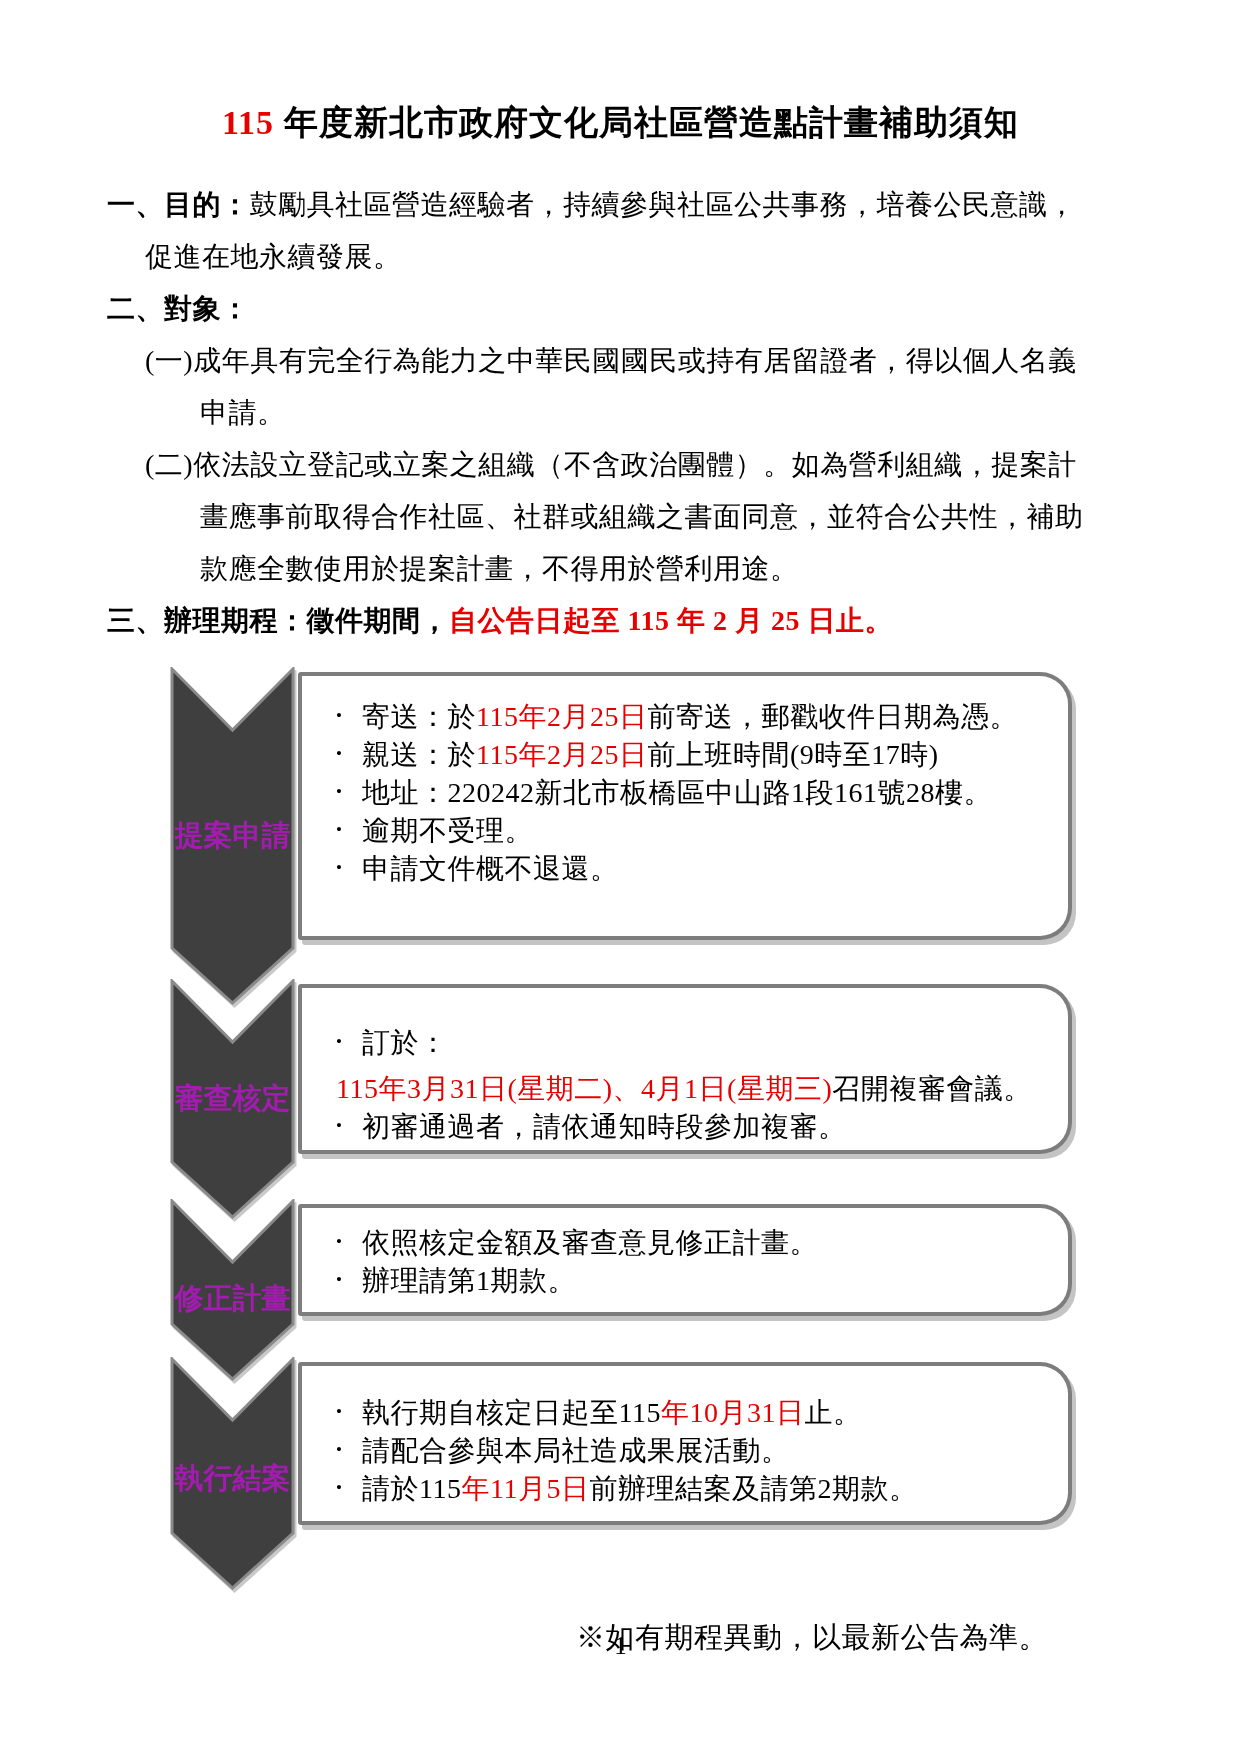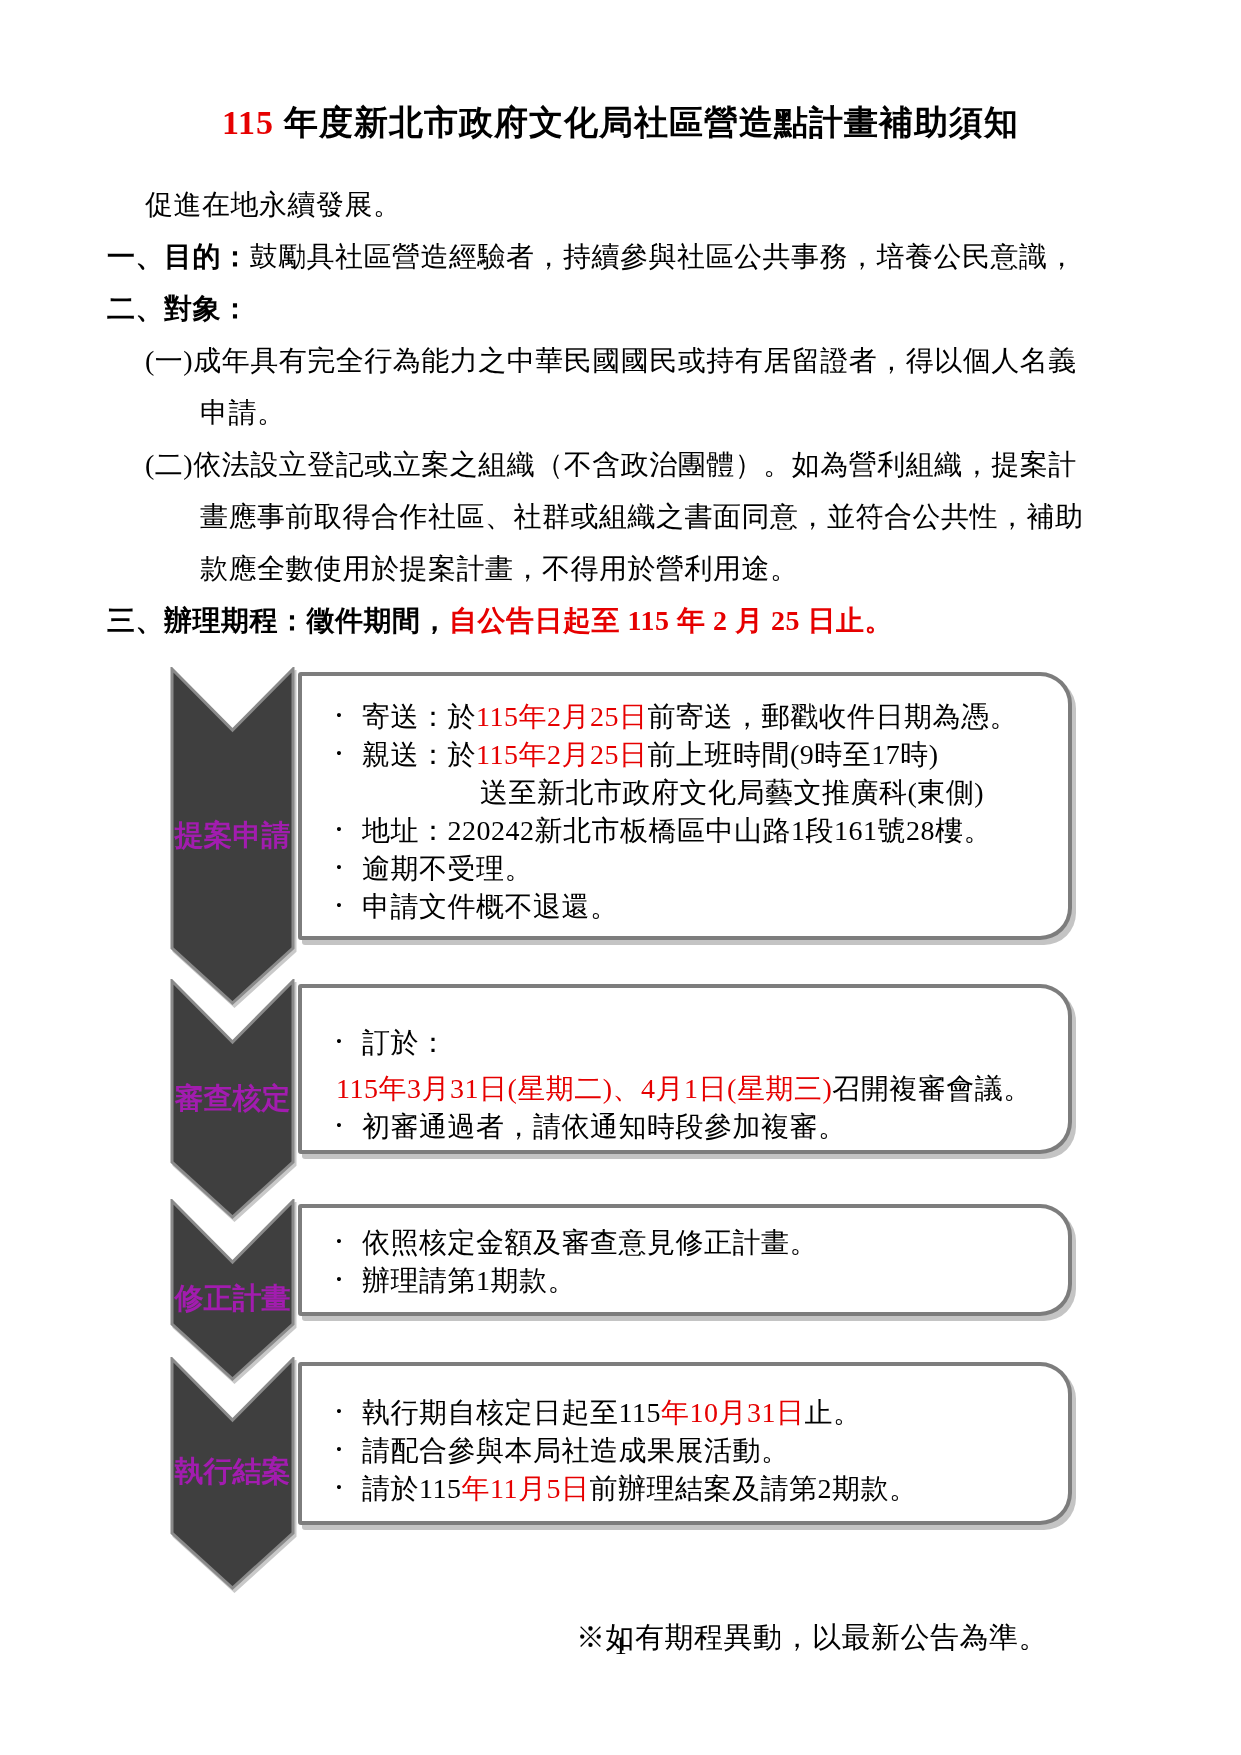--- a/index.html
+++ b/index.html
@@ -50,43 +50,42 @@
   .pageno{position:absolute;top:1632px;left:0;width:100%;text-align:center;font-size:25px;}
 </style>
 </head>
 <body>
 
 <div class="doc-title">
   <span class="num r">115</span><span>年度新北市政府文化局社區營造點計畫補助須知</span>
 </div>
 
 <div class="body-text">
+    <div class="bline ind-l0"><span class="b">一、目的：</span><span>鼓勵具社區營造經驗者，持續參與社區公共事務，培養公民意識，</span></div>
     <div class="bline ind-l1"><span>促進在地永續發展。</span></div>
-    <div class="bline ind-l0"><span class="b">一、目的：</span><span>鼓勵具社區營造經驗者，持續參與社區公共事務，培養公民意識，</span></div>
     <div class="bline ind-l0"><span class="b">二、對象：</span></div>
     <div class="bline ind-l2"><span>(一)成年具有完全行為能力之中華民國國民或持有居留證者，得以個人名義</span></div>
     <div class="bline ind-l3"><span>申請。</span></div>
     <div class="bline ind-l2"><span>(二)依法設立登記或立案之組織（不含政治團體）。如為營利組織，提案計</span></div>
     <div class="bline ind-l3"><span>畫應事前取得合作社區、社群或組織之書面同意，並符合公共性，補助</span></div>
     <div class="bline ind-l3"><span>款應全數使用於提案計畫，不得用於營利用途。</span></div>
     <div class="bline ind-l0"><span class="b">三、辦理期程：徵件期間，</span><span class="b r">自公告日起至 115 年 2 月 25 日止。</span></div>
   </div>
 
 <div class="flow">
     <div class="frow" style="height: 268px; margin-bottom: 44px;">
       <div class="arrow-wrap">
         <svg width="125" height="338" viewBox="0 0 125 338">
           <polygon points="2,2 62.5,63 123,2 123,281 62.5,336 2,281" fill="#3f3f3f" stroke="#8a8a8a" stroke-width="3"></polygon>
         </svg>
       </div>
       <div class="alabel" style="top: 144px;">提案申請</div>
       <div class="fbox" style="padding-top: 22px;">
         <div class="fline"><span class="bu">•</span><span>寄送：於</span><span class="r">115年2月25日</span><span>前寄送，郵戳收件日期為憑。</span></div>
         <div class="fline"><span class="bu">•</span><span>親送：於</span><span class="r">115年2月25日</span><span>前上班時間(9時至17時)</span></div>
-        <div class="fline ind-c2"><span>送至新北市政府文化局藝文推廣科(東側)</span></div>
         <div class="fline"><span class="bu">•</span><span>地址：220242新北市板橋區中山路1段161號28樓。</span></div>
         <div class="fline"><span class="bu">•</span><span>逾期不受理。</span></div>
         <div class="fline"><span class="bu">•</span><span>申請文件概不退還。</span></div>
       </div>
     </div>
     <div class="frow" style="height: 170px; margin-bottom: 50px;">
       <div class="arrow-wrap">
         <svg width="125" height="240" viewBox="0 0 125 240">
           <polygon points="2,2 62.5,63 123,2 123,183 62.5,238 2,183" fill="#3f3f3f" stroke="#8a8a8a" stroke-width="3"></polygon>
         </svg>
@@ -109,21 +108,21 @@
         <div class="fline"><span class="bu">•</span><span>依照核定金額及審查意見修正計畫。</span></div>
         <div class="fline"><span class="bu">•</span><span>辦理請第1期款。</span></div>
       </div>
     </div>
     <div class="frow" style="height: 163px; margin-bottom: 0px;">
       <div class="arrow-wrap">
         <svg width="125" height="233" viewBox="0 0 125 233">
           <polygon points="2,2 62.5,63 123,2 123,176 62.5,231 2,176" fill="#3f3f3f" stroke="#8a8a8a" stroke-width="3"></polygon>
         </svg>
       </div>
-      <div class="alabel" style="top: 90px;">執行結案</div>
+      <div class="alabel" style="top: 97px;">執行結案</div>
       <div class="fbox" style="padding-top: 28px;">
         <div class="fline"><span class="bu">•</span><span>執行期自核定日起至115</span><span class="r">年10月31日</span><span>止。</span></div>
         <div class="fline"><span class="bu">•</span><span>請配合參與本局社造成果展活動。</span></div>
         <div class="fline"><span class="bu">•</span><span>請於115</span><span class="r">年11月5日</span><span>前辦理結案及請第2期款。</span></div>
       </div>
     </div>
   </div>
 
 <div class="note">※如有期程異動，以最新公告為準。</div>
 

